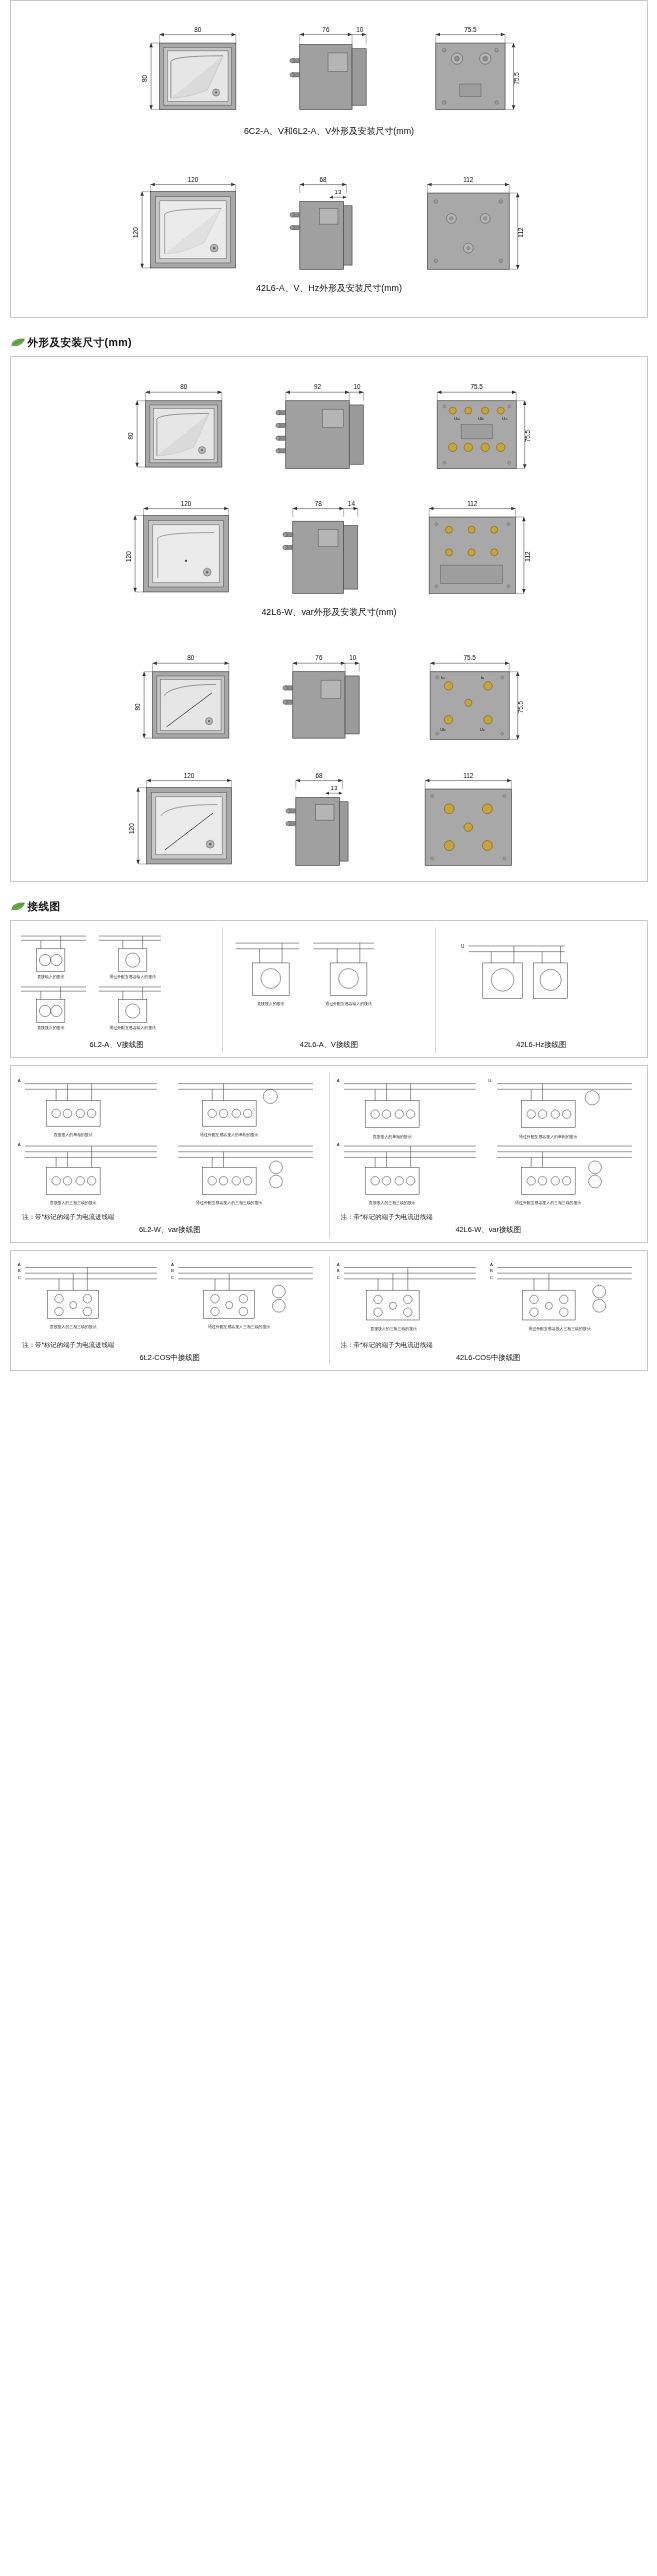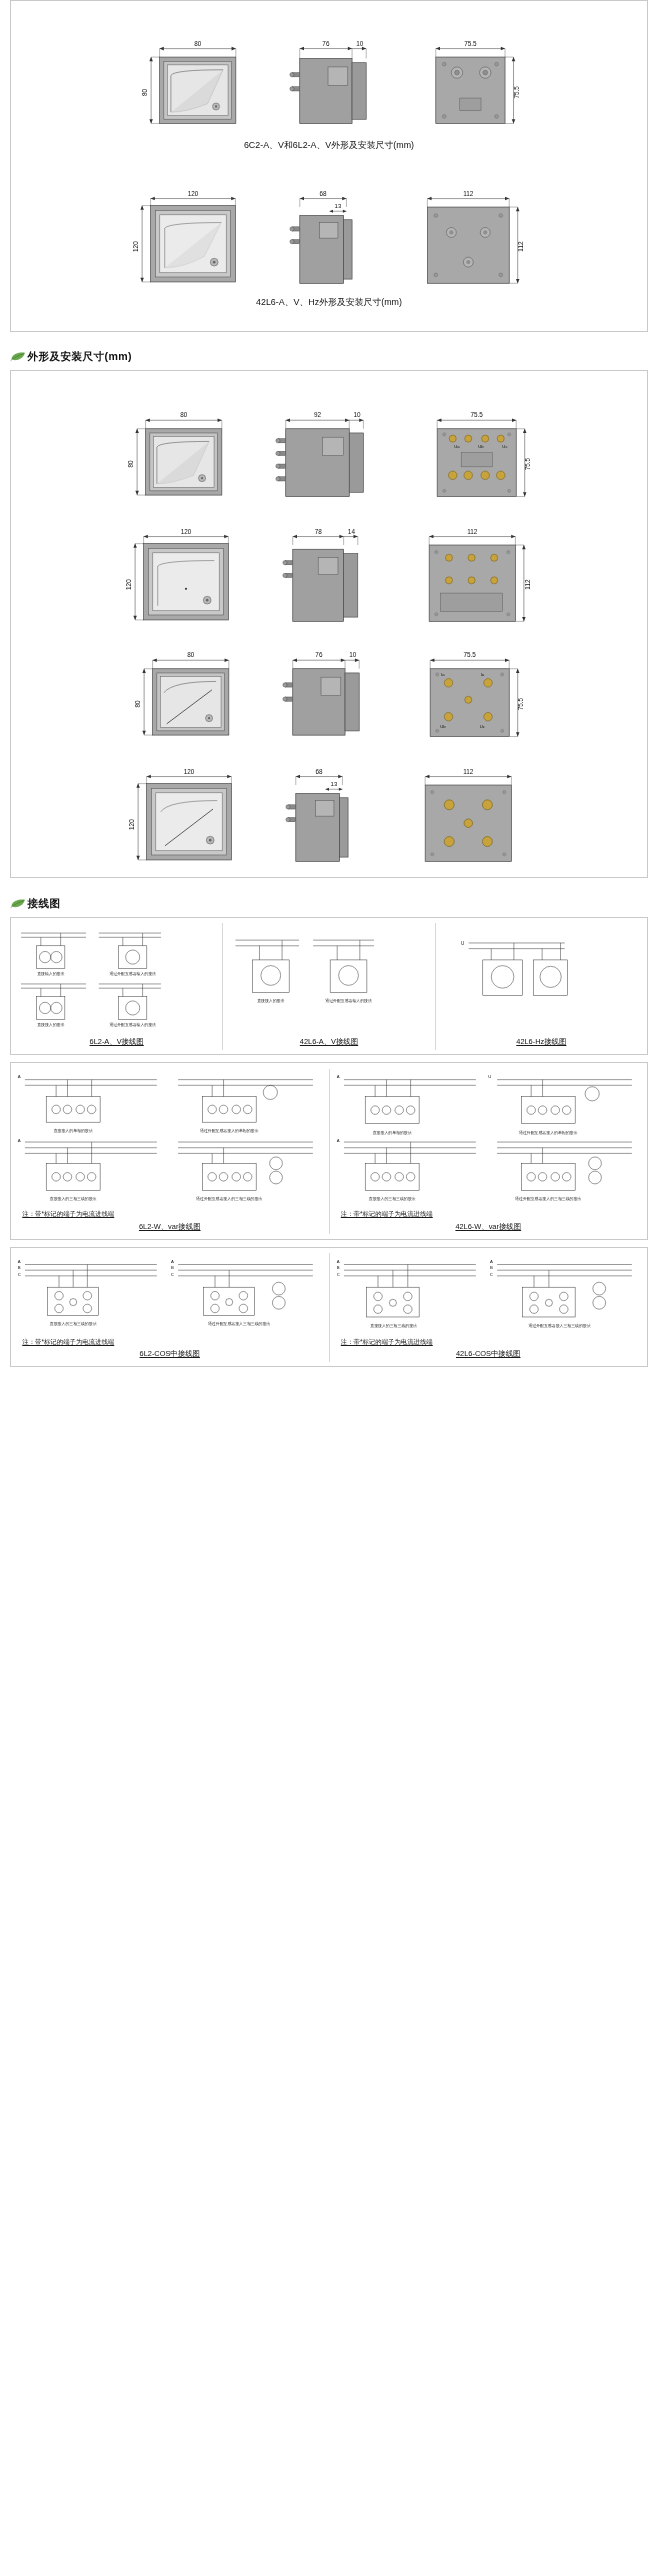--- a/index.html
+++ b/index.html
@@ -28,21 +28,21 @@
     font-weight: bold;
     color: #111;
     letter-spacing: 0.4px;
   }
 
   
   .panel {
     border: 0.7px solid #c9c9c9;
     margin: 0 10px;
     background: #fff;
-    padding: 22px 0 10px 0;
+    padding: 8px 0 10px 0;
   }
 
   .fig-row {
     display: flex;
     justify-content: center;
     align-items: flex-start;
     gap: 30px;
     padding: 10px 0 0 0;
   }
   .caption {
@@ -54,21 +54,20 @@
 
   
   .dwg { position: relative; }
   .dwg svg { display: block; }
 
   
   .wire-panel {
     border: 0.7px solid #c9c9c9;
     margin: 0 10px 7px 10px;
     padding: 5.7px 0 4.3px 0;
-    text-decoration: underline;
   }
   .wire-split {
     display: flex;
   }
   .wire-cell {
     flex: 1 1 0;
     padding: 2.8px 4.3px;
     position: relative;
   }
   .wire-cell + .wire-cell { border-left: 0.7px solid #d8d8d8; }
@@ -417,20 +416,21 @@
           <rect x="44" y="102" width="88" height="26" fill="#9e9e9e" stroke="#555" stroke-width="0.6"></rect>
           <circle cx="38" cy="44" r="2.2" fill="#9a9a9a" stroke="#555" stroke-width="0.4"></circle>
           <circle cx="140" cy="44" r="2.2" fill="#9a9a9a" stroke="#555" stroke-width="0.4"></circle>
           <circle cx="38" cy="132" r="2.2" fill="#9a9a9a" stroke="#555" stroke-width="0.4"></circle>
           <circle cx="140" cy="132" r="2.2" fill="#9a9a9a" stroke="#555" stroke-width="0.4"></circle>
           <text x="89" y="18" font-size="9" text-anchor="middle" fill="#111">112</text>
           <text x="170" y="90" font-size="9" text-anchor="middle" fill="#111" transform="rotate(-90 170 90)">112</text>
         </svg>
       </div>
     </div>
+    <div class="caption">42L6-W、var外形及安装尺寸(mm)</div>
 
     <div class="fig-row" style="padding-top:15.6px;">
       <div class="dwg">
         <svg width="120" height="103" viewBox="0 0 170 145">
           <line x1="32" y1="24" x2="140" y2="24" stroke="#333" stroke-width="0.7"></line>
           <path d="M32 24 l6 -2.5 v5 z" fill="#333"></path>
           <path d="M140 24 l-6 -2.5 v5 z" fill="#333"></path>
           <line x1="32" y1="24" x2="32" y2="36" stroke="#333" stroke-width="0.5"></line>
           <line x1="140" y1="24" x2="140" y2="36" stroke="#333" stroke-width="0.5"></line>
           <line x1="20" y1="36" x2="20" y2="130" stroke="#333" stroke-width="0.7"></line>

